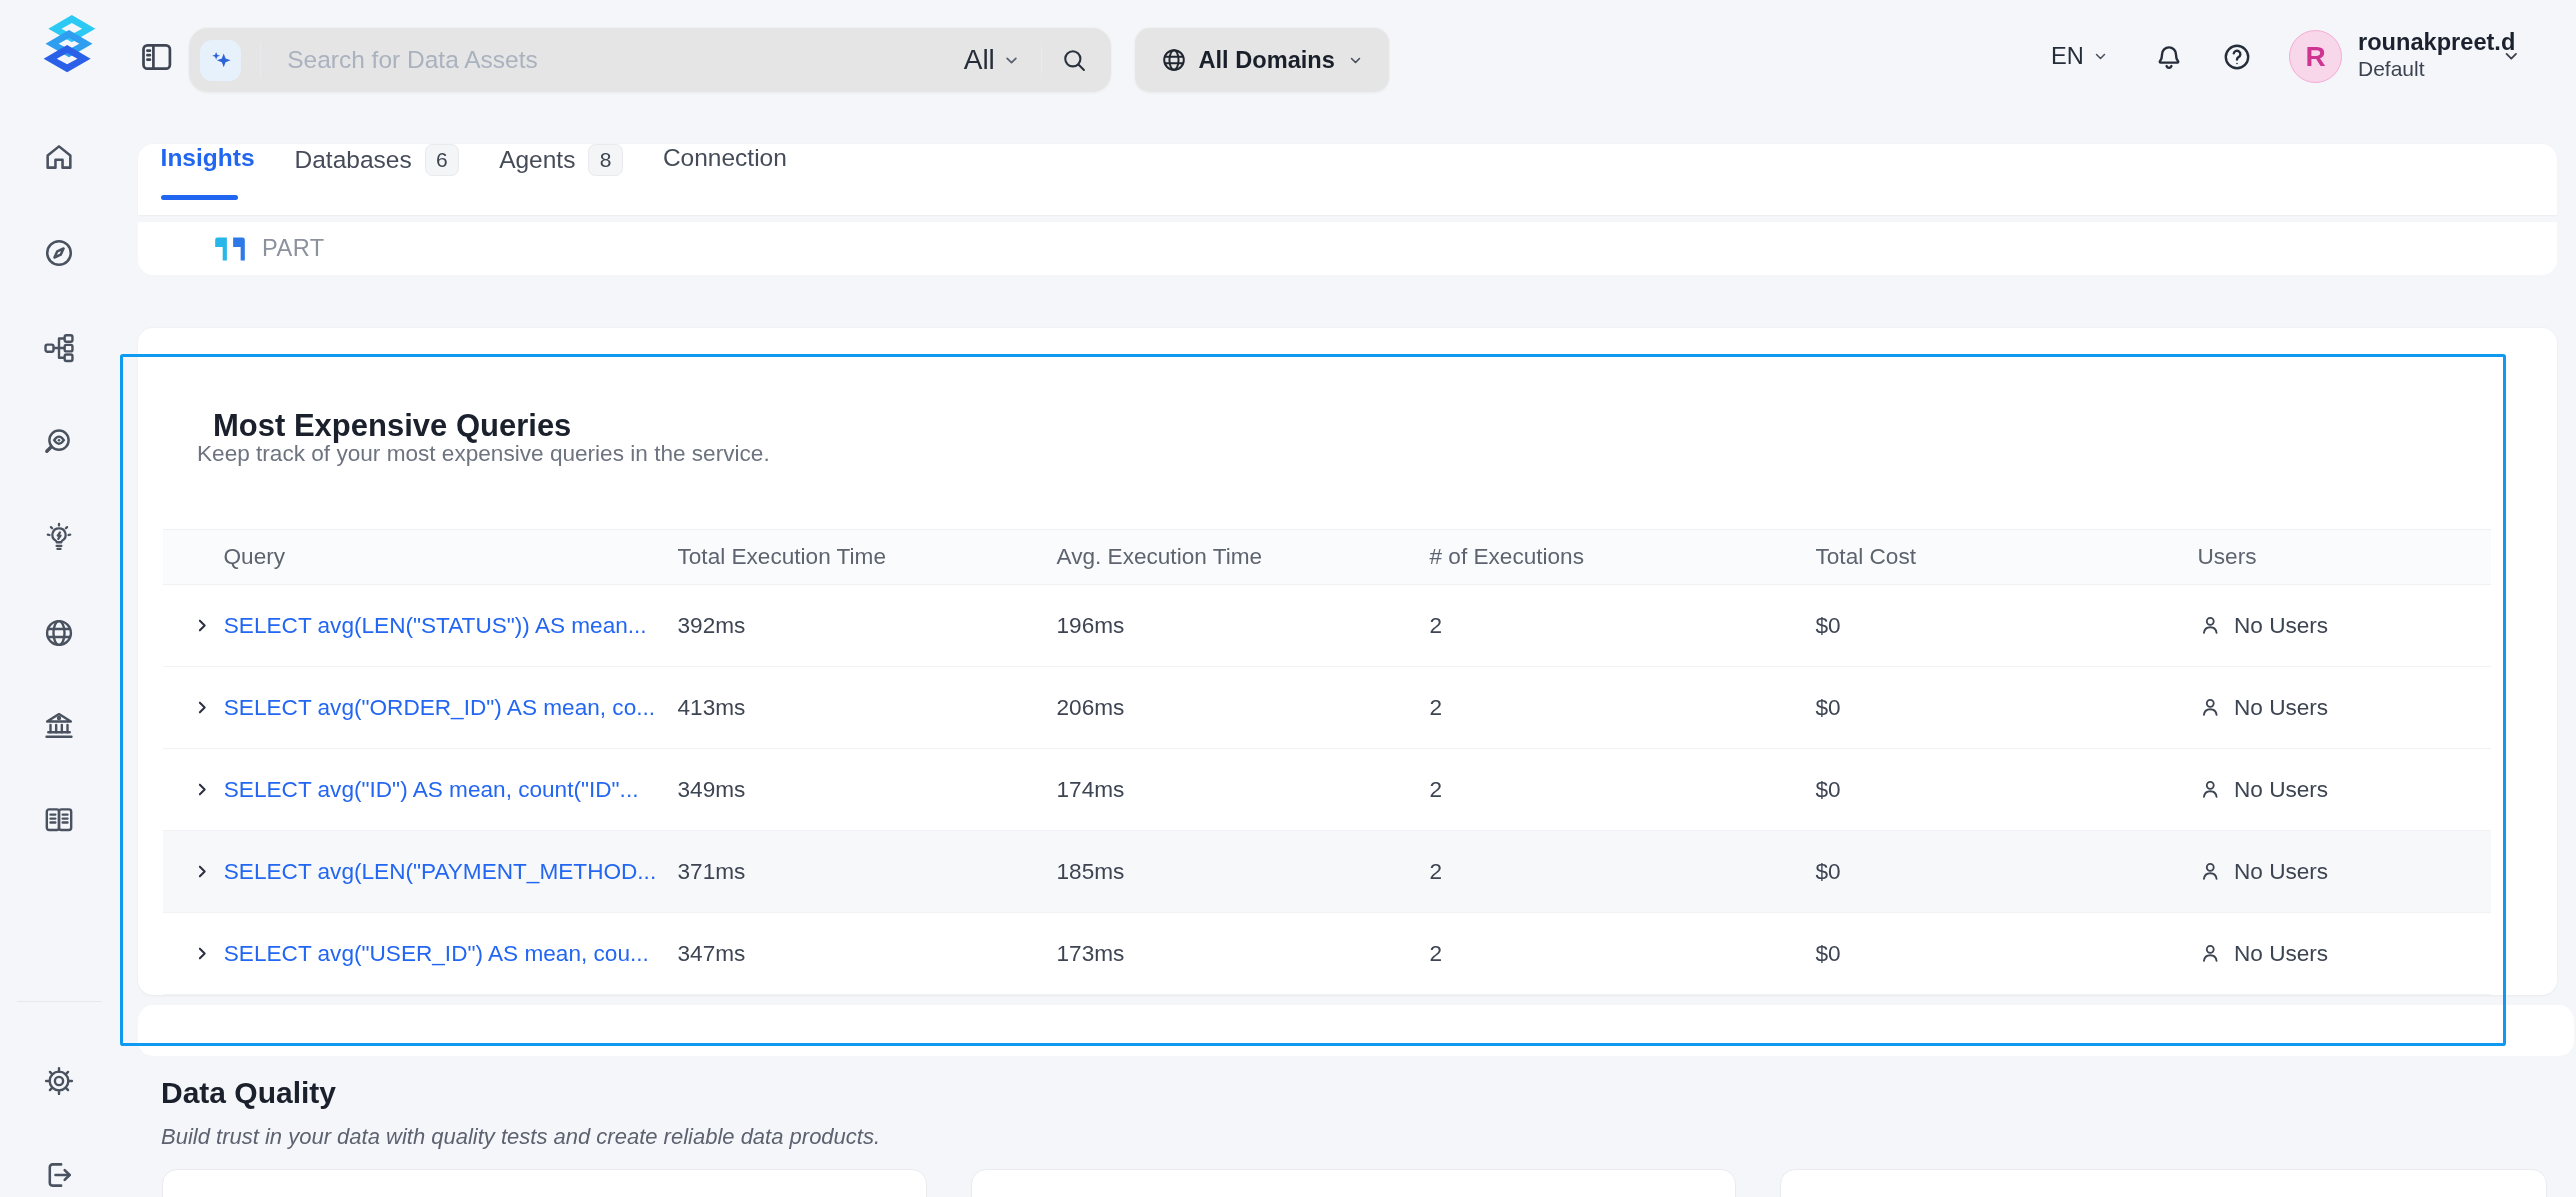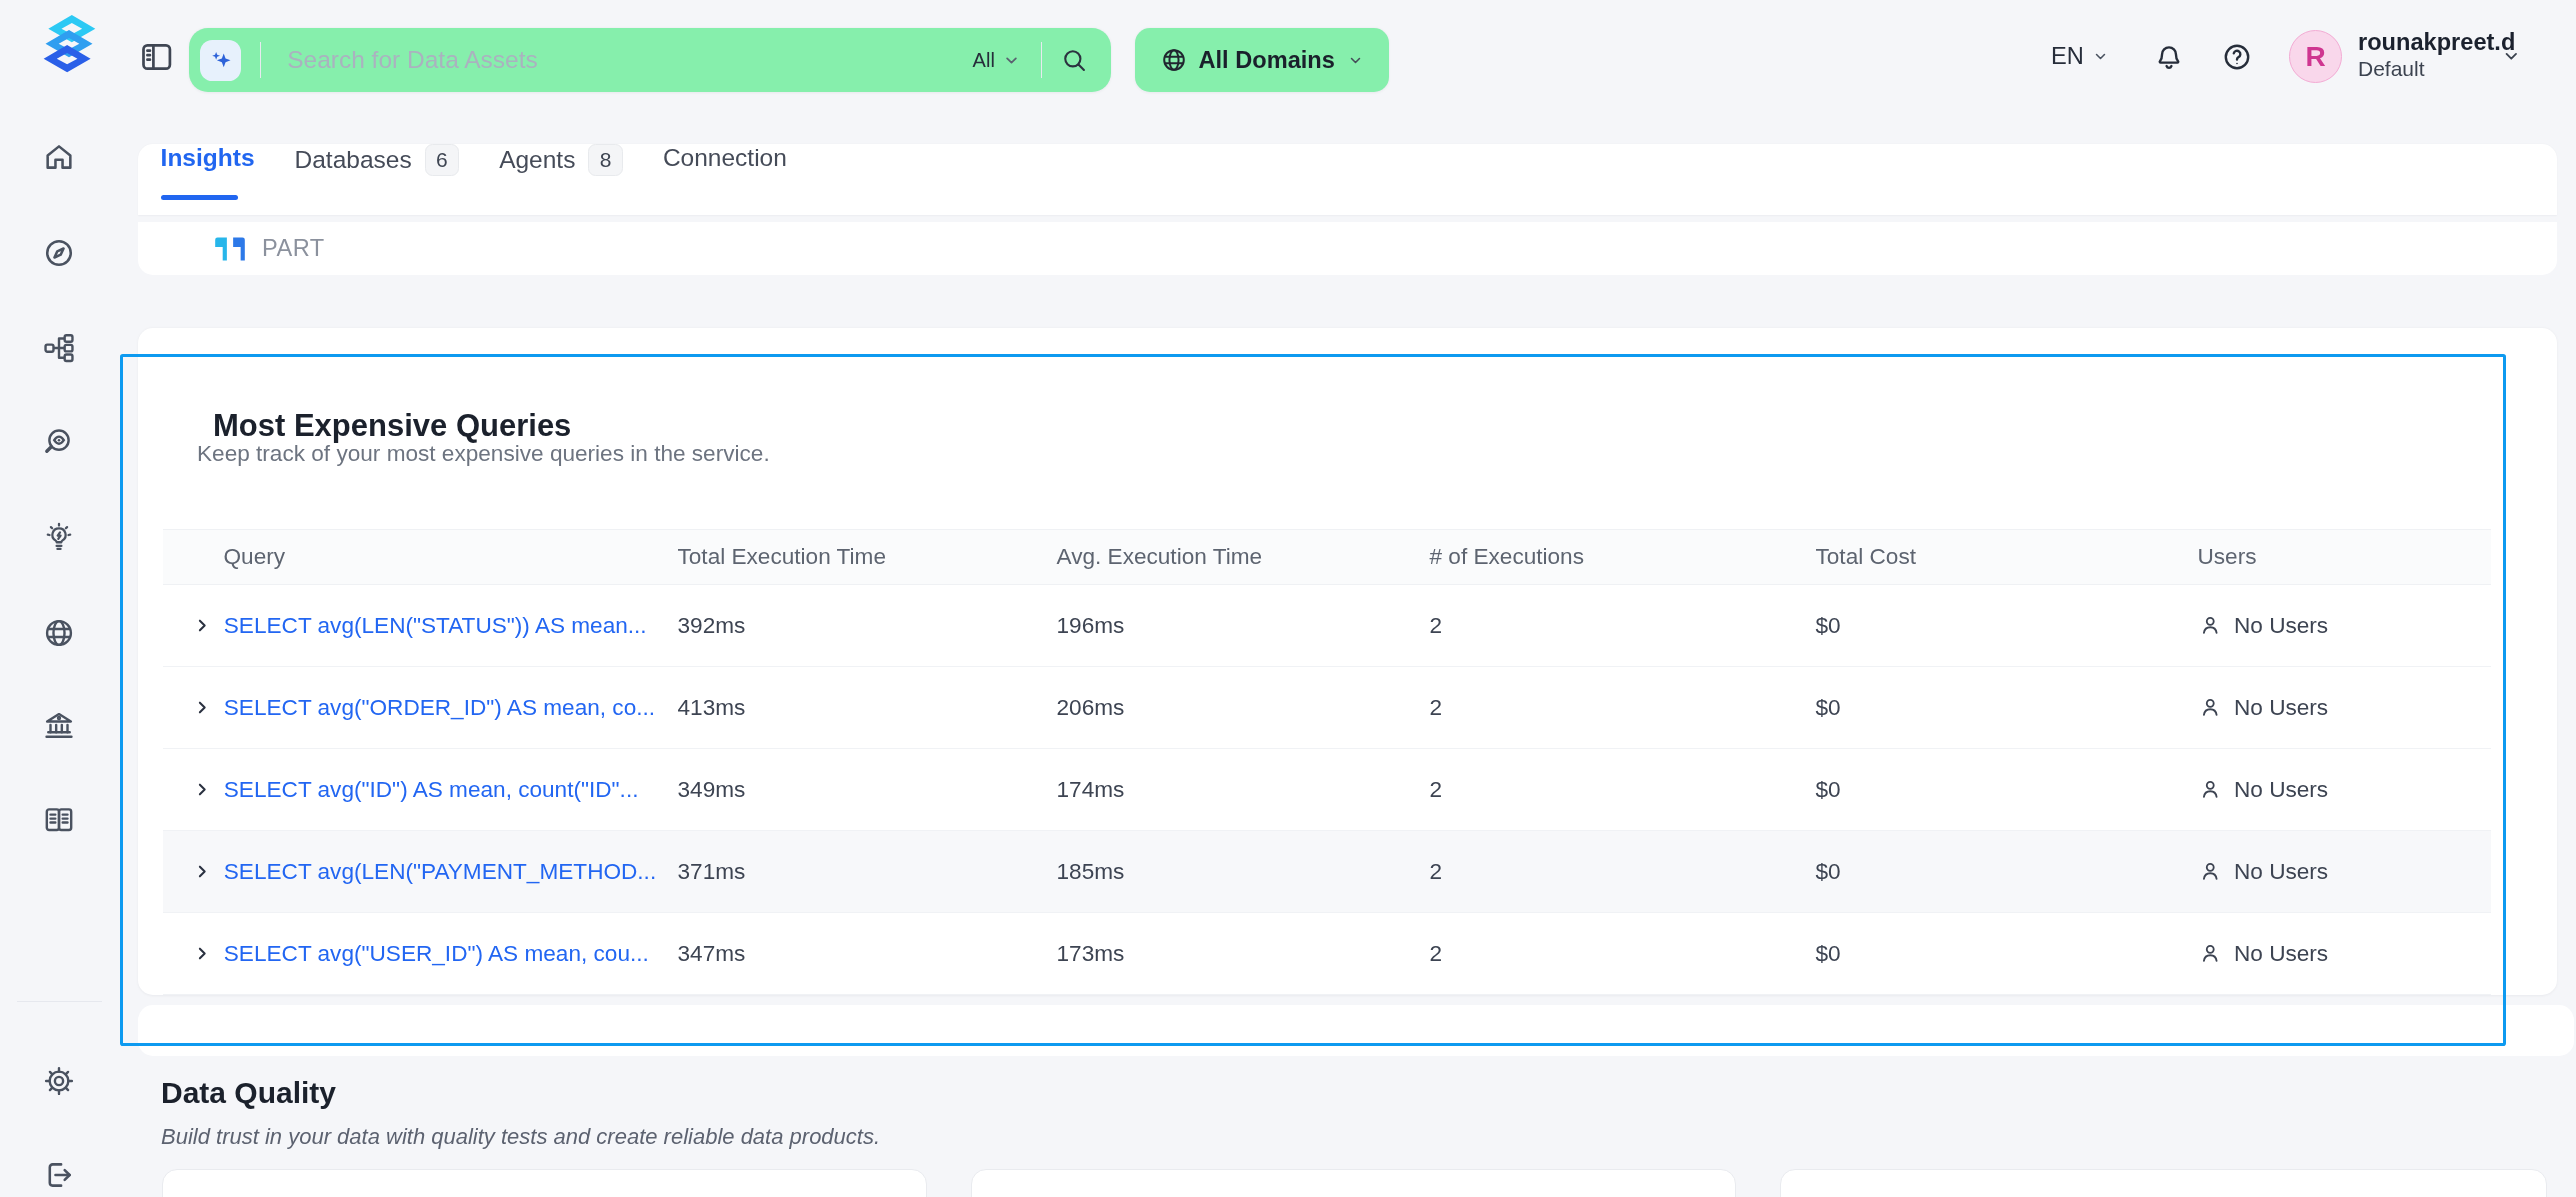--- a/index.html
+++ b/index.html
@@ -2,21 +2,21 @@
 <html style="font-size:15px"><head>
 <meta charset="utf-8">
 <style>
   html,body{margin:0;padding:0;}
   #root{position:relative;width:2576px;height:1198px;background:#f5f6f9;overflow:hidden;
         font-family:"Liberation Sans",sans-serif;color:#1f2430;}
   .abs{position:absolute;}
   svg.ic{display:block;}
   
   #navbar{position:absolute;top:0;left:0;width:2576px;height:113px;}
-  .pill{background:#86efac;border-radius:19px;box-shadow:0 0.9px 2.8px rgba(18,26,43,.06);}
+  .pill{background:#e5e5e5;border-radius:19px;box-shadow:0 0.9px 2.8px rgba(18,26,43,.06);}
   #search-pill{left:189px;top:28px;width:922px;height:64px;display:flex;align-items:center;}
   #sparkle-box{margin-left:11.3px;width:41px;height:41px;border-radius:12.3px;background:#e7f1fc;
                display:flex;align-items:center;justify-content:center;flex:0 0 auto;}
   .vdiv{width:0.9px;height:36px;background:#e7eaef;}
   #search-input{flex:1;border:0;outline:none;background:transparent;font:24.5px "Liberation Sans",sans-serif;
                 color:#6b7280;padding:0 0 0 26px;}
   #search-input::placeholder{color:#aab2bf;}
   #domains-btn{left:1135px;top:28px;height:64px;padding:0 24.5px;border-radius:15px;display:flex;
                align-items:center;gap:11px;font-size:23.6px;font-weight:700;color:#1a202b;}
   .navtxt{font-size:23.6px;color:#262d3a;}
@@ -209,21 +209,21 @@
       </span>
 
     <div id="search-pill" class="abs pill">
       <span id="sparkle-box" style="color:#2d63d9;">
           <svg class="ic" width="26" height="26" viewBox="0 0 28 28">
             <use href="#i-sparkle"></use>
           </svg>
         </span>
       <span class="vdiv" style="margin-left:19px;"></span>
       <input id="search-input" readonly="" placeholder="Search for Data Assets" style="">
-      <span class="navtxt" style="font-size:20px;">All</span>
+      <span class="navtxt" style="font-size:28px;">All</span>
       <span style="color:#5a6170;margin-left:5.7px;">
           <svg class="ic" width="21" height="21" viewBox="0 0 22 22">
             <use href="#i-chev-down"></use>
           </svg>
         </span>
       <span class="vdiv" style="margin:0 19px;"></span>
       <span style="color:#2b323f;margin-right:22.6px;">
           <svg class="ic" width="28" height="28" viewBox="0 0 30 30">
             <use href="#i-search"></use>
           </svg>

